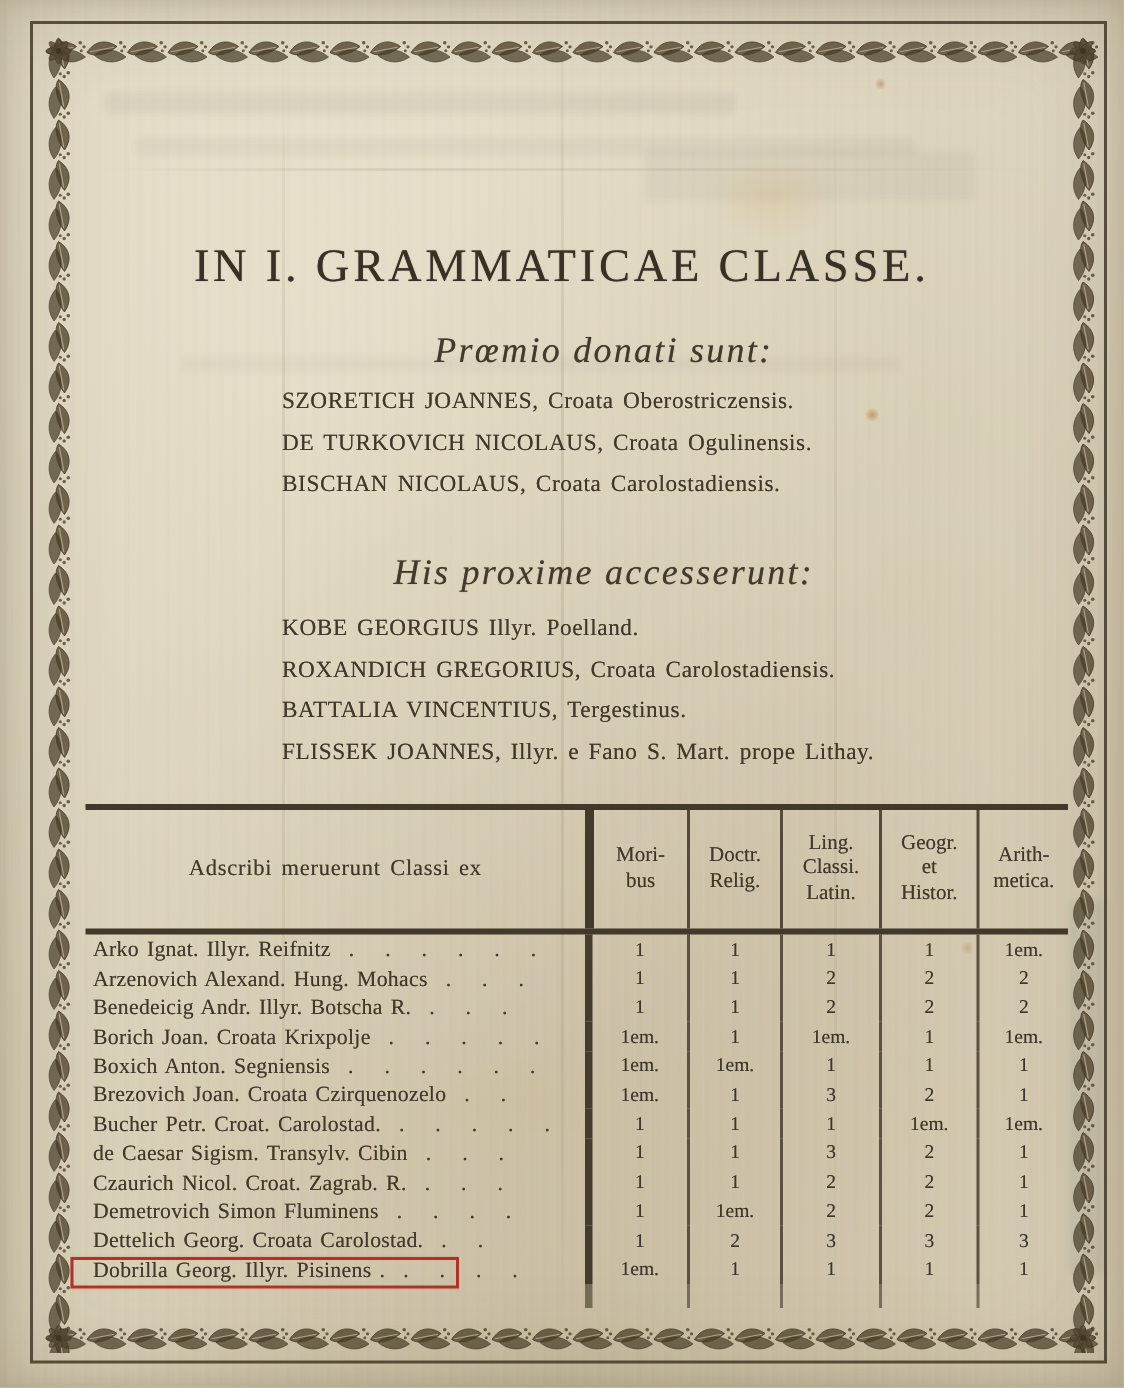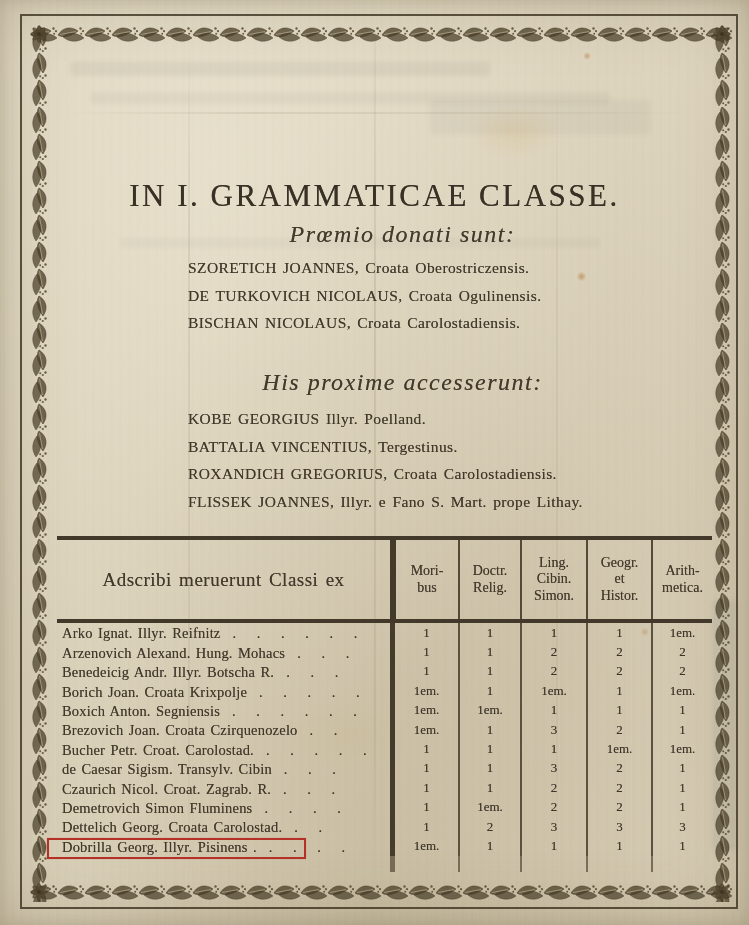--- a/index.html
+++ b/index.html
@@ -54,21 +54,21 @@
     pointer-events:none;
   }
   svg.garland{position:absolute;pointer-events:none;}
   svg.g-top{left:30px;top:25px;}
   svg.g-bottom{left:30px;top:883px;}
   svg.g-left{left:30px;top:25px;}
   svg.g-right{left:713px;top:25px;}
   svg.corner{position:absolute;pointer-events:none;}
 
   .title{
-    position:absolute;left:0;top:178px;width:100%;margin:0;
+    position:absolute;left:0;top:159px;width:100%;margin:0;
     text-align:center;font-size:31px;font-weight:normal;
     letter-spacing:2.5px;color:var(--ink);
     text-shadow:0 0 .6px rgba(58,49,38,.75);
   }
   .script-heading{
     position:absolute;left:0;width:100%;text-align:center;
     font-style:italic;font-size:24px;letter-spacing:1.5px;
     color:#443a2c;text-shadow:0 0 .5px rgba(58,49,38,.6);margin-left:28px;
   }
   .sh1{top:221px;}
@@ -80,21 +80,21 @@
 
   .gtable{position:absolute;left:57px;top:536px;width:655px;}
   .g-header{
     display:grid;grid-template-columns:333px 68px 62px 66px 65px 61px;
     border-top:4px solid var(--rule);
     border-bottom:4px solid var(--rule);
     height:87px;
   }
   .g-namehead{
     display:flex;align-items:center;justify-content:center;
-    font-size:19px;letter-spacing:.5px;word-spacing:2px;color:#42382a;
+    font-size:15px;letter-spacing:.5px;word-spacing:2px;color:#42382a;
     text-shadow:0 0 .4px rgba(58,49,38,.6);
   }
   .g-col{
     border-left:2px solid rgba(62,52,35,.85);
     display:flex;flex-direction:column;justify-content:center;align-items:center;
     font-size:14px;line-height:16.5px;color:#42382a;
     text-shadow:0 0 .4px rgba(58,49,38,.6);
   }
   .g-col.first{border-left:6px solid rgba(55,46,30,.92);}
   .g-body{}
@@ -904,40 +904,40 @@
   <div class="script-heading sh1">Prœmio donati sunt:</div>
   <div class="names nb1">
     <div class="name-line">SZORETICH JOANNES, Croata Oberostriczensis.</div>
     <div class="name-line">DE TURKOVICH NICOLAUS, Croata Ogulinensis.</div>
     <div class="name-line">BISCHAN NICOLAUS, Croata Carolostadiensis.</div>
   </div>
 
   <div class="script-heading sh2">His proxime accesserunt:</div>
   <div class="names nb2">
     <div class="name-line">KOBE GEORGIUS Illyr. Poelland.</div>
+    <div class="name-line">ROXANDICH GREGORIUS, Croata Carolostadiensis.</div>
     <div class="name-line">BATTALIA VINCENTIUS, Tergestinus.</div>
-    <div class="name-line">ROXANDICH GREGORIUS, Croata Carolostadiensis.</div>
     <div class="name-line">FLISSEK JOANNES, Illyr. e Fano S. Mart. prope Lithay.</div>
   </div>
 
   <div class="gtable">
     <div class="g-header" id="gheader">
       <div class="g-namehead">Adscribi meruerunt Classi ex</div>
     <div class="g-col first">
           <div>Mori-</div>
           <div>bus</div>
         </div>
         <div class="g-col">
           <div>Doctr.</div>
           <div>Relig.</div>
         </div>
         <div class="g-col">
           <div>Ling.</div>
-          <div>Cibin.</div>
-          <div>Simon.</div>
+          <div>Classi.</div>
+          <div>Latin.</div>
         </div>
         <div class="g-col">
           <div>Geogr.</div>
           <div>et</div>
           <div>Histor.</div>
         </div>
         <div class="g-col">
           <div>Arith-</div>
           <div>metica.</div>
         </div>

